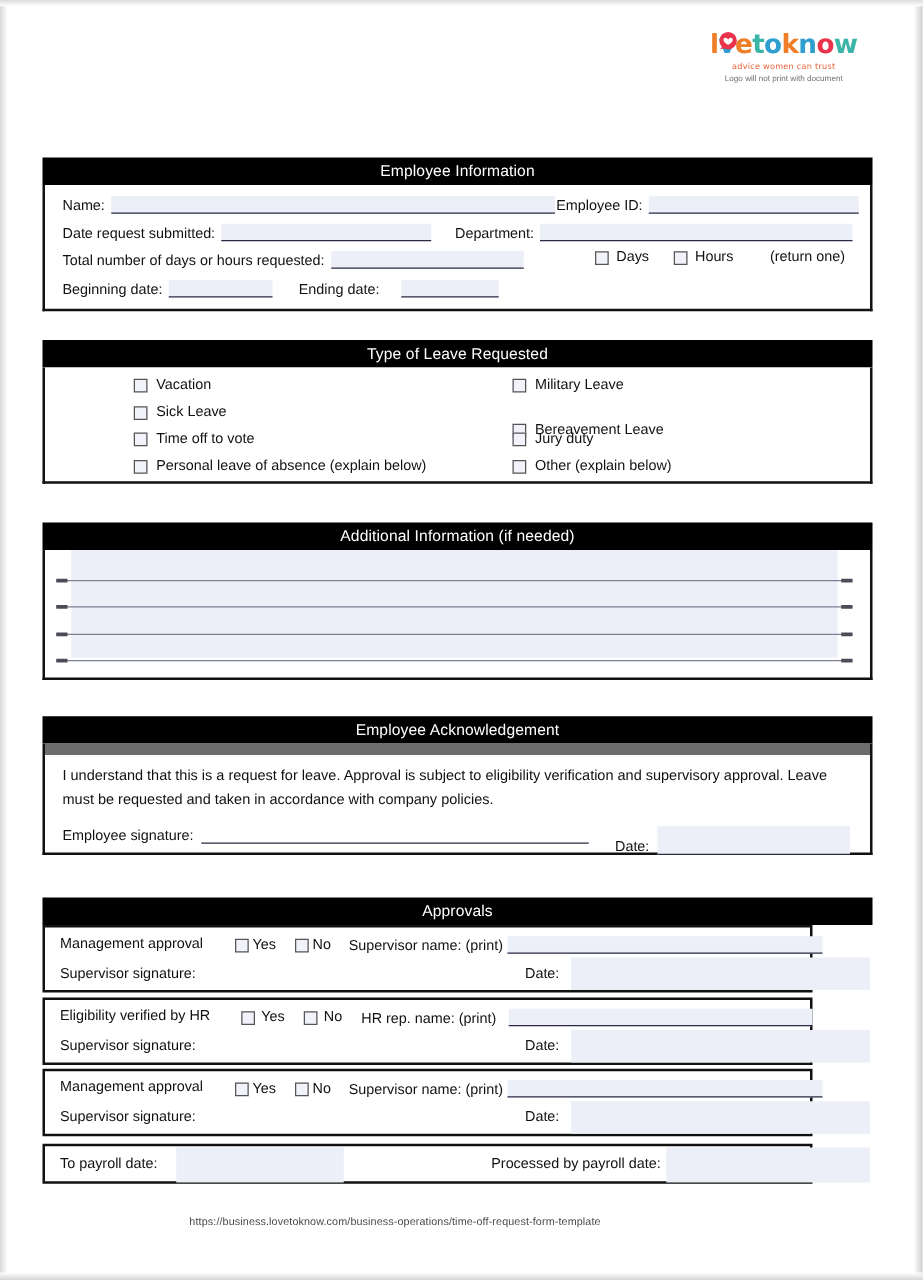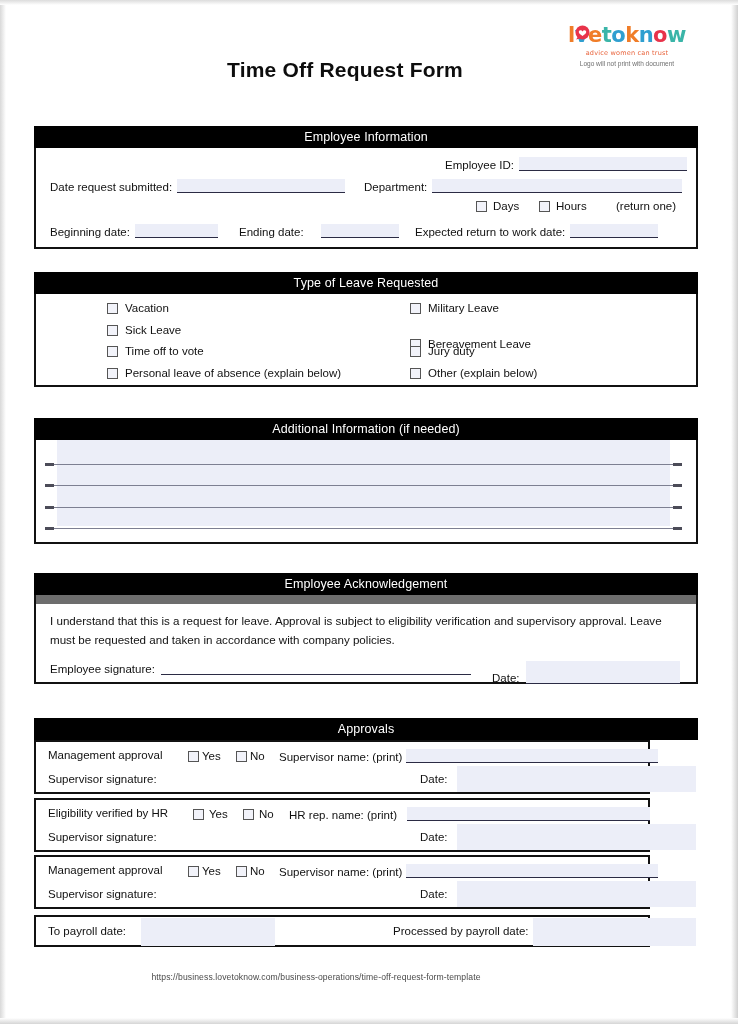--- a/index.html
+++ b/index.html
@@ -233,63 +233,66 @@
       <span style="color:#f07d28">l</span><span class="logo-heart"><svg width="15" height="15" viewBox="0 0 15 15">
             <circle cx="7.5" cy="7.5" r="7" fill="#e8334a"></circle>
             <path d="M7.5 11 C4.4 8.9 3.4 7.6 3.9 6.2 C4.3 5.1 5.8 4.8 6.6 5.6 L7.5 6.5 L8.4 5.6 C9.2 4.8 10.7 5.1 11.1 6.2 C11.6 7.6 10.6 8.9 7.5 11 Z" fill="#ffffff"></path>
             <path d="M3.2 11.6 L1.0 14.6 L5.0 13.4 Z" fill="#e8334a"></path>
           </svg></span><span style="color:#2f9fd0">v</span><span style="color:#f07d28">e</span><span style="color:#3ab5a8">t</span><span style="color:#2f9fd0">o</span><span style="color:#f07d28">k</span><span style="color:#2f9fd0">n</span><span style="color:#e8334a">o</span><span style="color:#3ab5a8">w</span>
     </div>
     <div class="logo-tag">advice women can trust</div>
     <div class="logo-note">Logo will not print with document</div>
   </div>
 
-  <div class="form-title">Time Off Request Form</div>
 
   <div class="section" style="top:126px;">
     <div class="sec-head">Employee Information</div>
     <div class="sec-body" style="height:101px;">
 
+      <div class="row" style="left:14px; top:9px;">
+        <span class="lbl">Name:</span>
+        <span class="fill" style="width:355px; margin-left:5px;"></span>
+      </div>
       <div class="row" style="left:409px; top:9px;">
         <span class="lbl">Employee ID:</span>
         <span class="fill" style="width:168px; margin-left:5px;"></span>
       </div>
 
       <div class="row" style="left:14px; top:31px;">
         <span class="lbl">Date request submitted:</span>
         <span class="fill" style="width:168px; margin-left:5px;"></span>
       </div>
       <div class="row" style="left:328px; top:31px;">
         <span class="lbl">Department:</span>
         <span class="fill" style="width:250px; margin-left:5px;"></span>
       </div>
 
+      <div class="row" style="left:14px; top:53px;">
+        <span class="lbl">Total number of days or hours requested:</span>
+        <span class="fill" style="width:154px; margin-left:5px;"></span>
+      </div>
       <div class="row" style="left:440px; top:52px; align-items:center;">
         <span class="cbx"></span>
         <span class="lbl" style="margin-left:6px;">Days</span>
       </div>
       <div class="row" style="left:503px; top:52px; align-items:center;">
         <span class="cbx"></span>
         <span class="lbl" style="margin-left:6px;">Hours</span>
       </div>
       <div class="row" style="left:580px; top:52px; align-items:center;">
         <span class="lbl">(return one)</span>
       </div>
 
       <div class="row" style="left:14px; top:76px;">
         <span class="lbl">Beginning date:</span>
         <span class="fill" style="width:83px; margin-left:5px;"></span>
       </div>
       <div class="row" style="left:203px; top:76px;gap:12px;">
         <span class="lbl">Ending date:</span>
         <span class="fill" style="width:78px; margin-left:5px;"></span>
-      </div>
-      <div class="row" style="left:379px; top:76px;">
-        <span class="lbl">Expected return to work date:</span>
-        <span class="fill" style="width:88px; margin-left:5px;"></span>
       </div>
 
     </div>
   </div>
 
   <div class="section" style="top:272px;">
     <div class="sec-head">Type of Leave Requested</div>
     <div class="sec-body" style="height:93px;">
 
       <div class="chk-row" style="left:71px; top:8px;">

